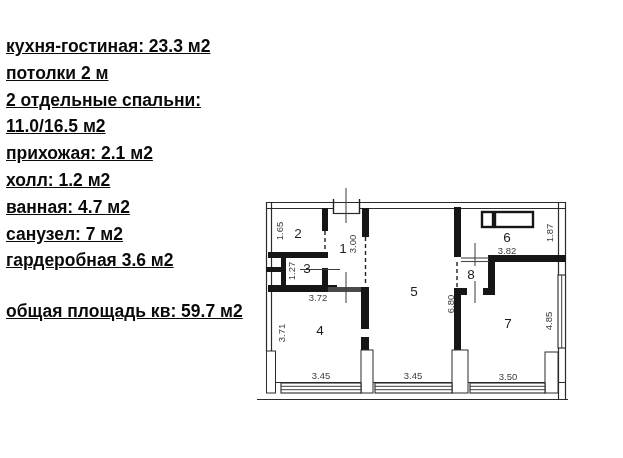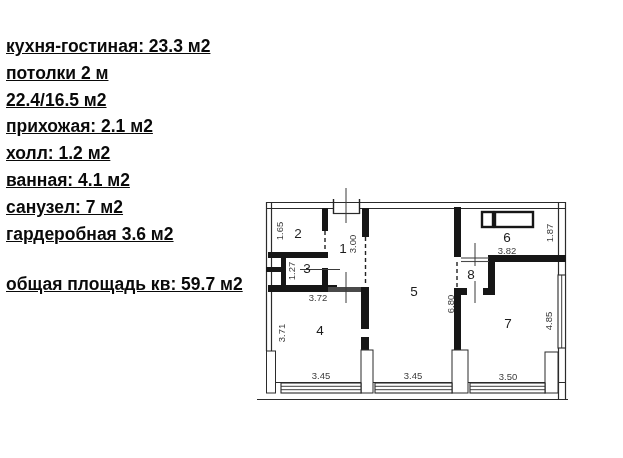--- a/index.html
+++ b/index.html
@@ -24,24 +24,25 @@
   .dim{font-family:"Liberation Sans",sans-serif;font-size:9.5px;fill:#3c3c3c;text-anchor:middle;}
 </style>
 </head>
 <body>
 
 <div class="page">
 
   <div class="info">
     <div class="line">кухня-гостиная: 23.3 м2</div>
     <div class="line">потолки 2 м</div>
-    <div class="line">22.4/16.5 м2</div>
+    <div class="line">2 отдельные спальни:</div>
+    <div class="line">11.0/16.5 м2</div>
     <div class="line">прихожая: 2.1 м2</div>
     <div class="line">холл: 1.2 м2</div>
-    <div class="line">ванная: 4.1 м2</div>
+    <div class="line">ванная: 4.7 м2</div>
     <div class="line">санузел: 7 м2</div>
     <div class="line">гардеробная 3.6 м2</div>
     <div class="spacer"></div>
     <div class="line">общая площадь кв: 59.7 м2</div>
   </div>
 
   <svg class="plan" width="623" height="458" viewBox="0 0 623 458">
 
     <g>
       <line class="thin" x1="266" y1="202.5" x2="566" y2="202.5"></line>

